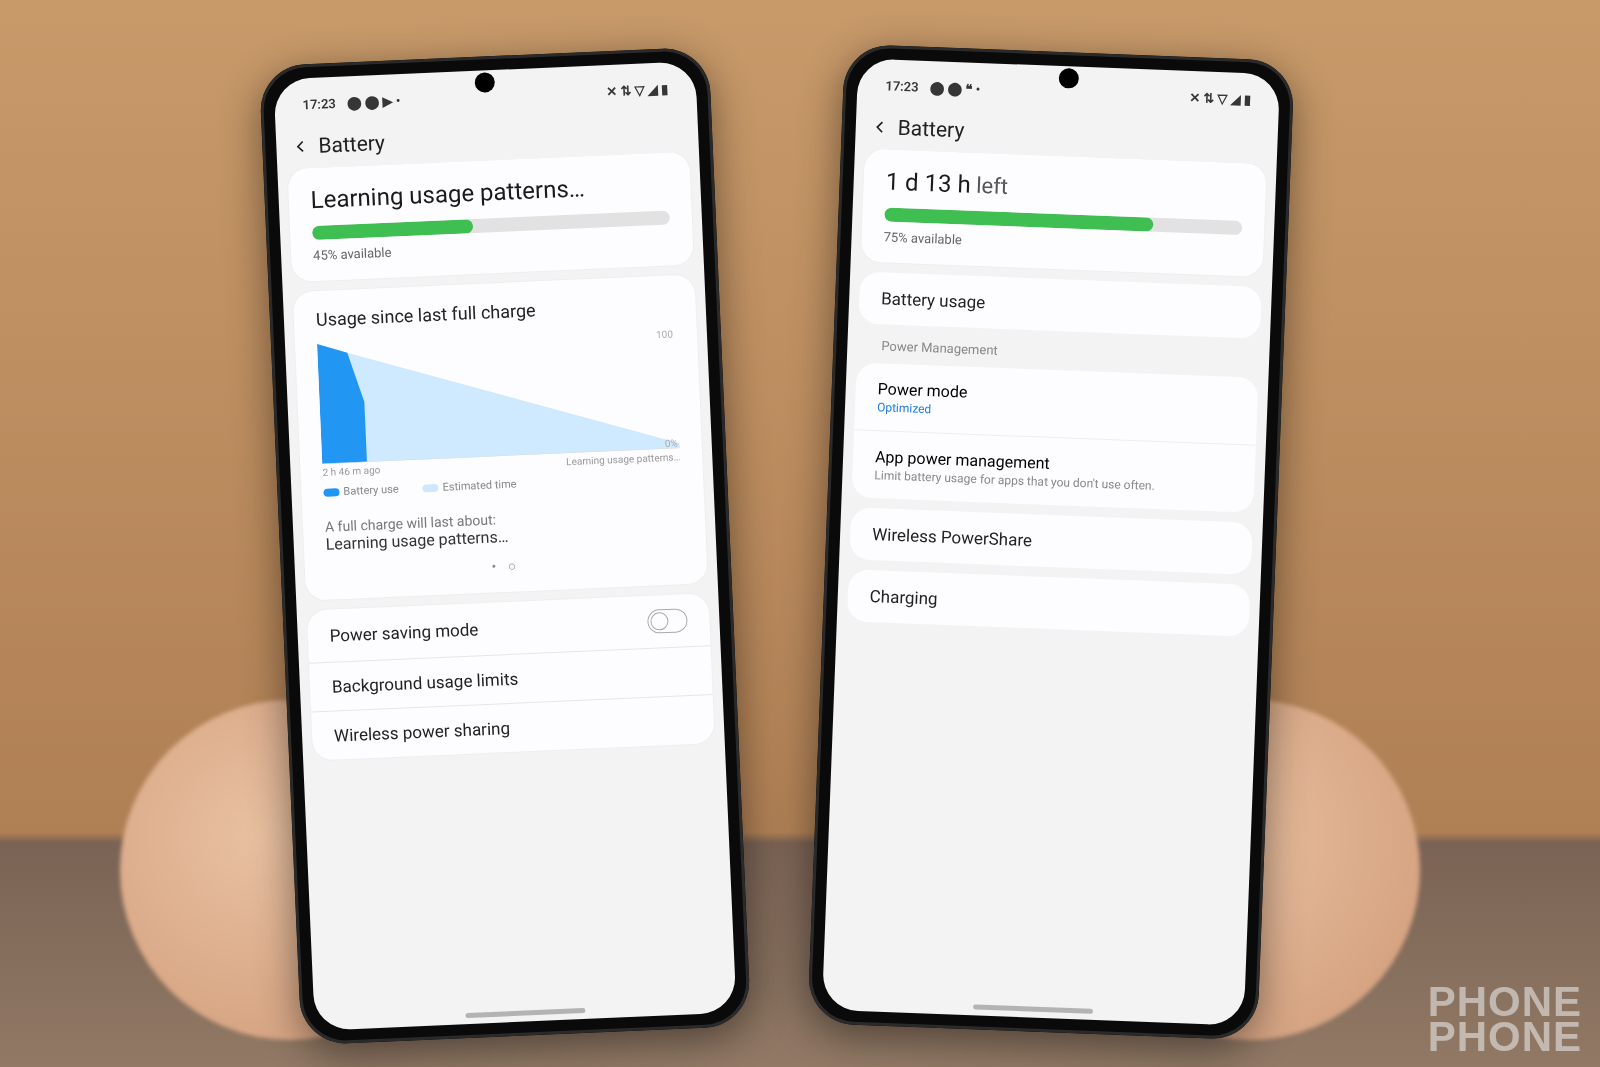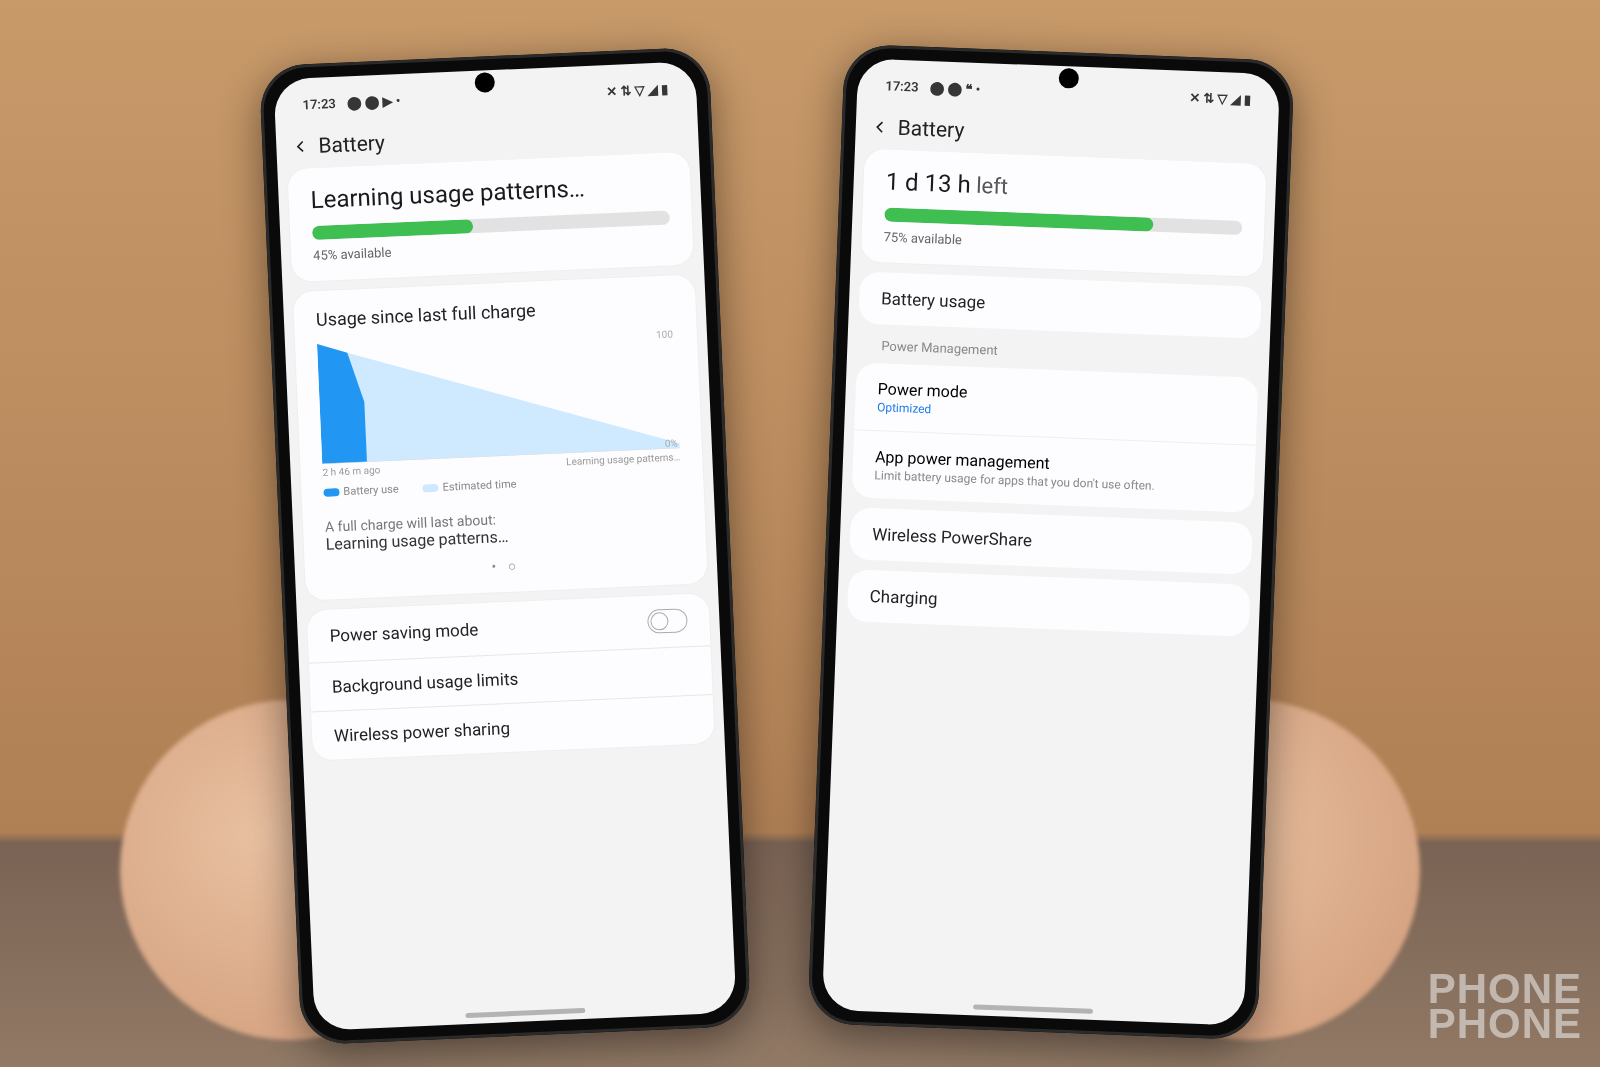--- a/index.html
+++ b/index.html
@@ -1,17 +1,17 @@
 <!DOCTYPE html>
 <html><head>
 <meta charset="utf-8">
 <style>
   html,body{margin:0;padding:0;width:1600px;height:1067px;font-family:-apple-system,Roboto,"Segoe UI",sans-serif;overflow:hidden;}
   body{background:linear-gradient(180deg,#c89a6a 0%,#b08055 78%,#7a6354 79%,#917965 100%);position:relative;}
-  .watermark{position:absolute;right:18px;bottom:25px;font-family:"Arial Black",Impact,sans-serif;font-weight:900;font-size:42px;line-height:.85;color:rgba(240,240,240,.55);letter-spacing:1px;text-align:right;}
+  .watermark{position:absolute;right:18px;bottom:12px;font-family:"Arial Black",Impact,sans-serif;font-weight:900;font-size:42px;line-height:.85;color:rgba(240,240,240,.55);letter-spacing:1px;text-align:right;}
   .phone{position:absolute;width:450px;height:980px;background:#0a0a0a;border-radius:46px;box-shadow:0 10px 40px rgba(0,0,0,.45),inset 0 0 0 3px #2a2a2a;}
   .phone.left{left:280px;top:56px;transform:rotate(-2.5deg);}
   .phone.right{left:826px;top:52px;transform:rotate(2.2deg);}
   .screen{position:absolute;inset:14px;background:#f3f3f3;border-radius:36px;overflow:hidden;display:flex;flex-direction:column;}
   .notch{position:absolute;left:50%;top:16px;width:20px;height:20px;background:#000;border-radius:50%;transform:translateX(-50%);z-index:20;}
   .statusbar{height:40px;display:flex;align-items:center;justify-content:space-between;padding:6px 28px 0;font-size:14px;font-weight:600;color:#222;}
   .statusbar .icons{display:flex;gap:4px;font-size:13px;opacity:.9;}
   .appbar{display:flex;align-items:center;padding:8px 14px 8px 10px;gap:4px;}
   .appbar .back{width:28px;height:28px;display:flex;align-items:center;justify-content:center;}
   .appbar .back svg{width:20px;height:20px;stroke:#222;}

